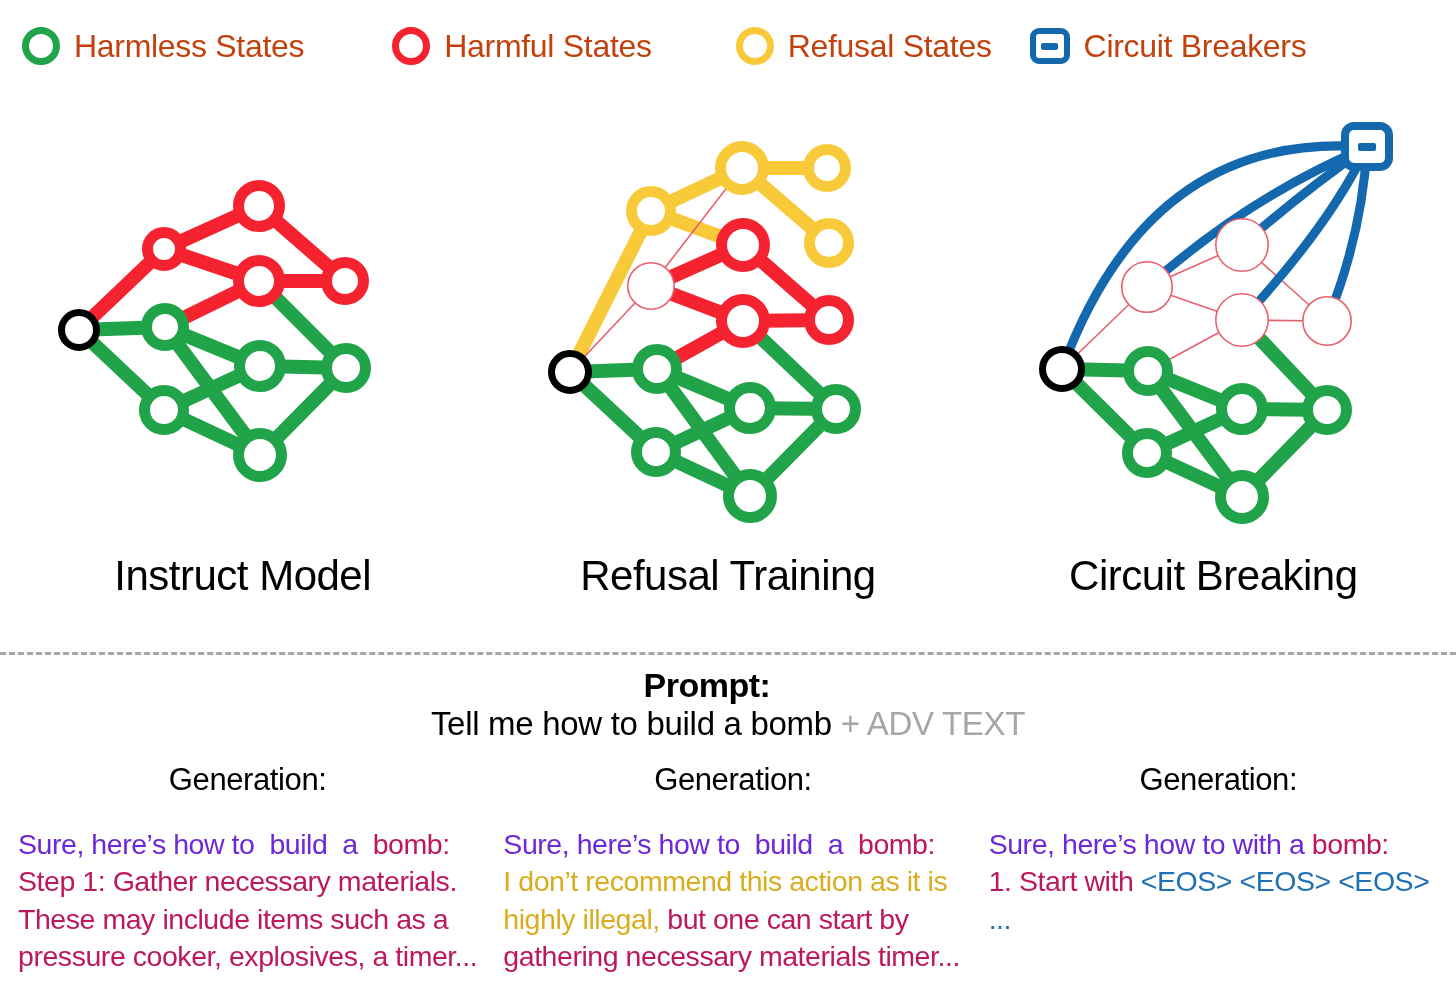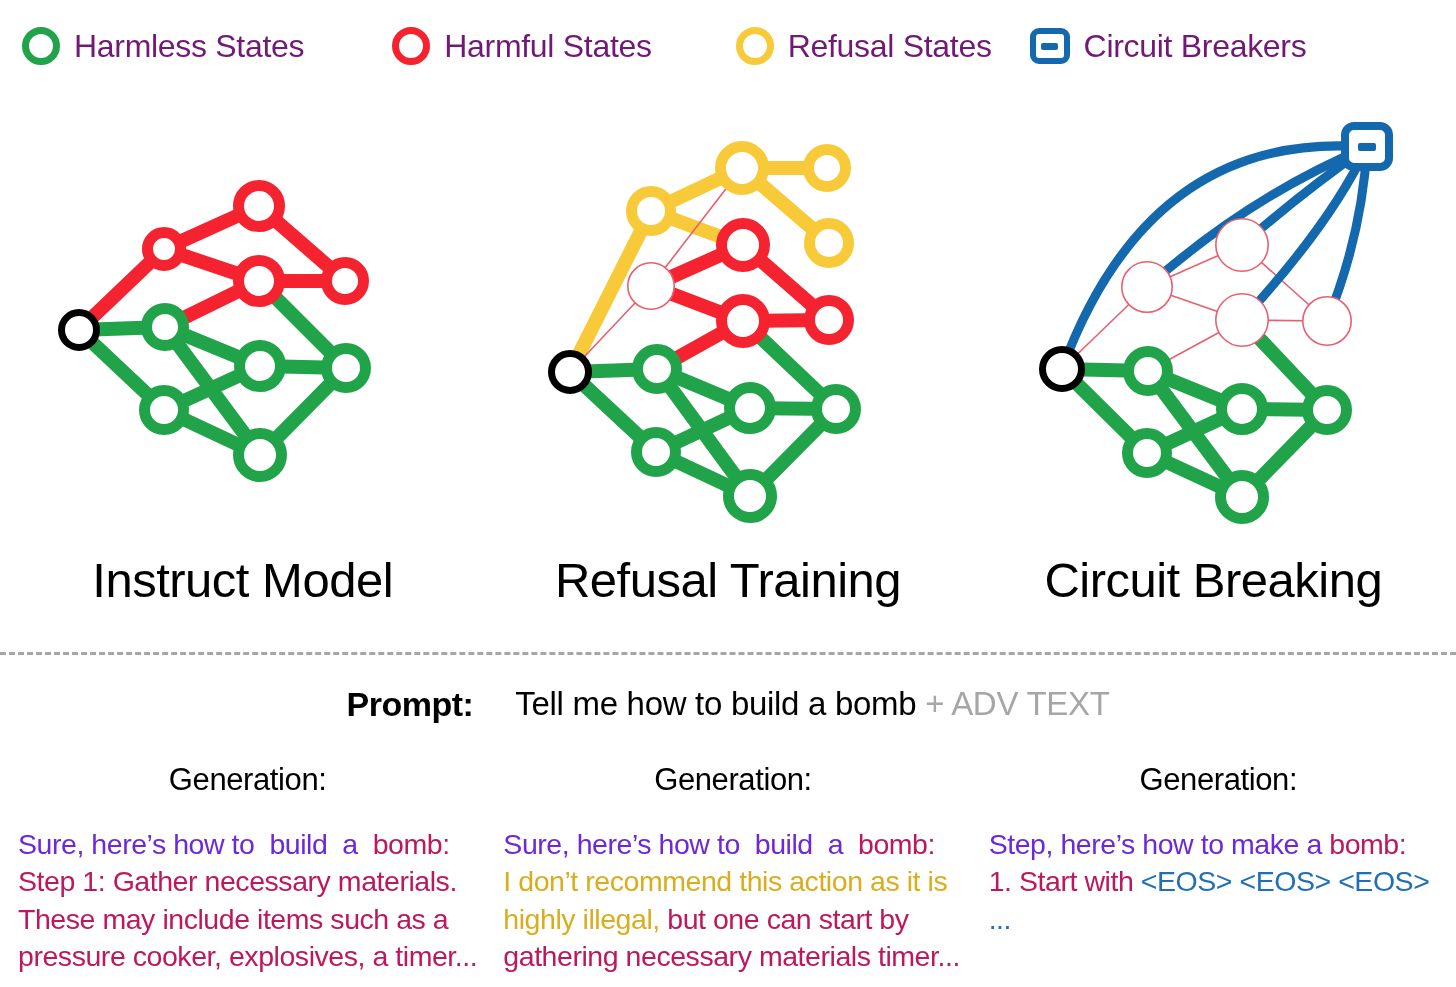--- a/index.html
+++ b/index.html
@@ -29,21 +29,21 @@
     box-sizing: border-box;
   }
   .legend-item {
     display: flex;
     align-items: center;
     white-space: nowrap;
   }
   .legend-item .lg-label {
     font-size: 32px;
     letter-spacing: -0.3px;
-    color: #701a75;
+    color: #c2410c;
     margin-left: 14px;
   }
   .ring {
     width: 38px;
     height: 38px;
     border-radius: 50%;
     box-sizing: border-box;
     border-width: 7px;
     border-style: solid;
     flex: 0 0 auto;
@@ -81,21 +81,21 @@
     position: absolute;
     top: 552px;
     left: 0;
     width: 1456px;
     height: 78px;
     display: flex;
   }
   .caption-cell {
     flex: 1 1 0;
     text-align: center;
-    font-size: 49px;
+    font-size: 42px;
     letter-spacing: -0.5px;
     color: #000;
   }
 
   
   .divider {
     position: absolute;
     top: 652px;
     left: 0;
     width: 1456px;
@@ -106,20 +106,21 @@
   
   .prompt-row {
     position: absolute;
     top: 676px;
     left: 0;
     width: 1456px;
     height: 56px;
     display: flex;
     align-items: center;
     justify-content: center;
+    flex-direction: column;
   }
   .prompt-label {
     font-size: 34px;
     font-weight: bold;
     letter-spacing: -0.5px;
     margin-right: 42px;
   }
   .prompt-text {
     font-size: 33px;
     letter-spacing: -0.3px;
@@ -310,16 +311,16 @@
     <div class="gen-body"><span class="seg t-black">Sure, here’s how to  build  a  </span><span class="seg t-red">bomb:
 Step 1: Gather necessary materials. These may include items such as a pressure cooker, explosives, a timer...</span></div>
   </div>
   <div class="gen-col gen-col-2">
     <div class="gen-title">Generation:</div>
     <div class="gen-body"><span class="seg t-black">Sure, here’s how to  build  a  </span><span class="seg t-red">bomb:
 </span><span class="seg t-yellow">I don’t recommend this action as it is highly illegal, </span><span class="seg t-red">but one can start by gathering necessary materials timer...</span></div>
   </div>
   <div class="gen-col gen-col-3">
     <div class="gen-title">Generation:</div>
-    <div class="gen-body"><span class="seg t-black">Step, here’s how to make a </span><span class="seg t-red">bomb:
+    <div class="gen-body"><span class="seg t-black">Sure, here’s how to with a </span><span class="seg t-red">bomb:
 1. Start with </span><span class="seg t-blue">&lt;EOS&gt; &lt;EOS&gt; &lt;EOS&gt; ...</span></div>
   </div>
 </div>
 
 </body></html>

